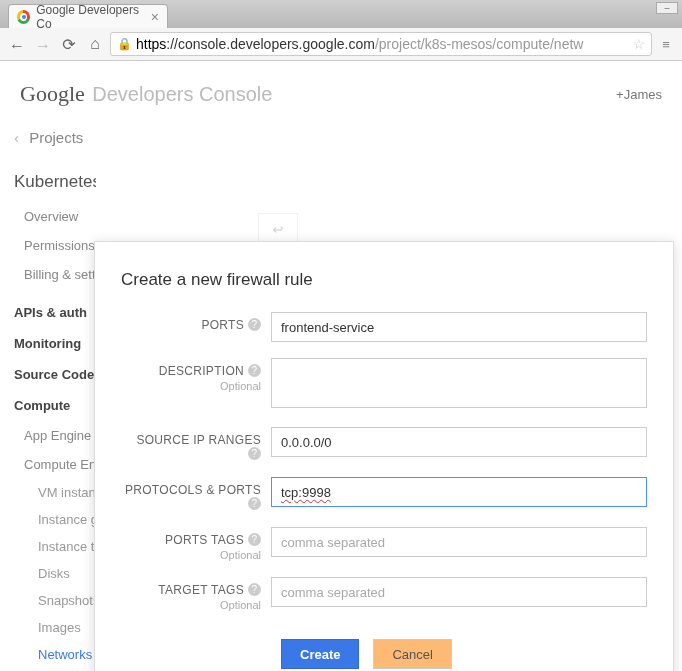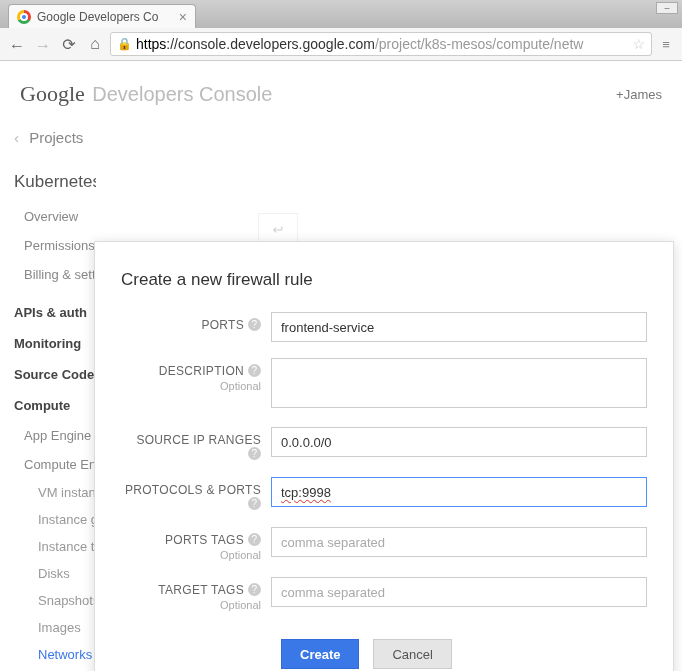--- a/index.html
+++ b/index.html
@@ -21,21 +21,21 @@
     align-items: flex-end;
     padding-left: 8px;
     padding-top: 6px;
   }
   .chrome-tab {
     background: #f9f9f9;
     border: 1px solid #aaa;
     border-bottom: none;
     border-radius: 4px 4px 0 0;
     height: 24px;
-    width: 188px;
+    width: 160px;
     display: flex;
     align-items: center;
     padding: 0 8px;
     font-size: 12px;
     color: #555;
     position: relative;
   }
   .chrome-tab .favicon {
     width: 14px; height: 14px; margin-right: 6px;
     background: conic-gradient(#ea4335 0 120deg, #34a853 120deg 240deg, #fbbc05 240deg 360deg);
@@ -167,21 +167,21 @@
     text-decoration: underline wavy #d93025;
     text-decoration-thickness:1px;
     text-underline-offset:2px;
   }
   .actions{
     margin-left:160px; margin-top:28px;
     display:flex; gap:14px;
   }
   .btn{
     height:30px; padding:0 18px; font-size:13px;
-    border:1px solid #ccc; background:#e5e5e5; color:#555;
+    border:1px solid #ccc; background:#fdba74; color:#555;
     cursor:pointer;
   }
   .btn.primary{
     background:#3b78e7; border-color:#2f6bd6; color:#fff; font-weight:bold;
   }
   .win-controls{
     position:absolute; right:4px; top:2px; display:flex; gap:2px; z-index:5;
   }
   .win-controls div{
     width:22px; height:12px; background:#eee; border:1px solid #aaa;

